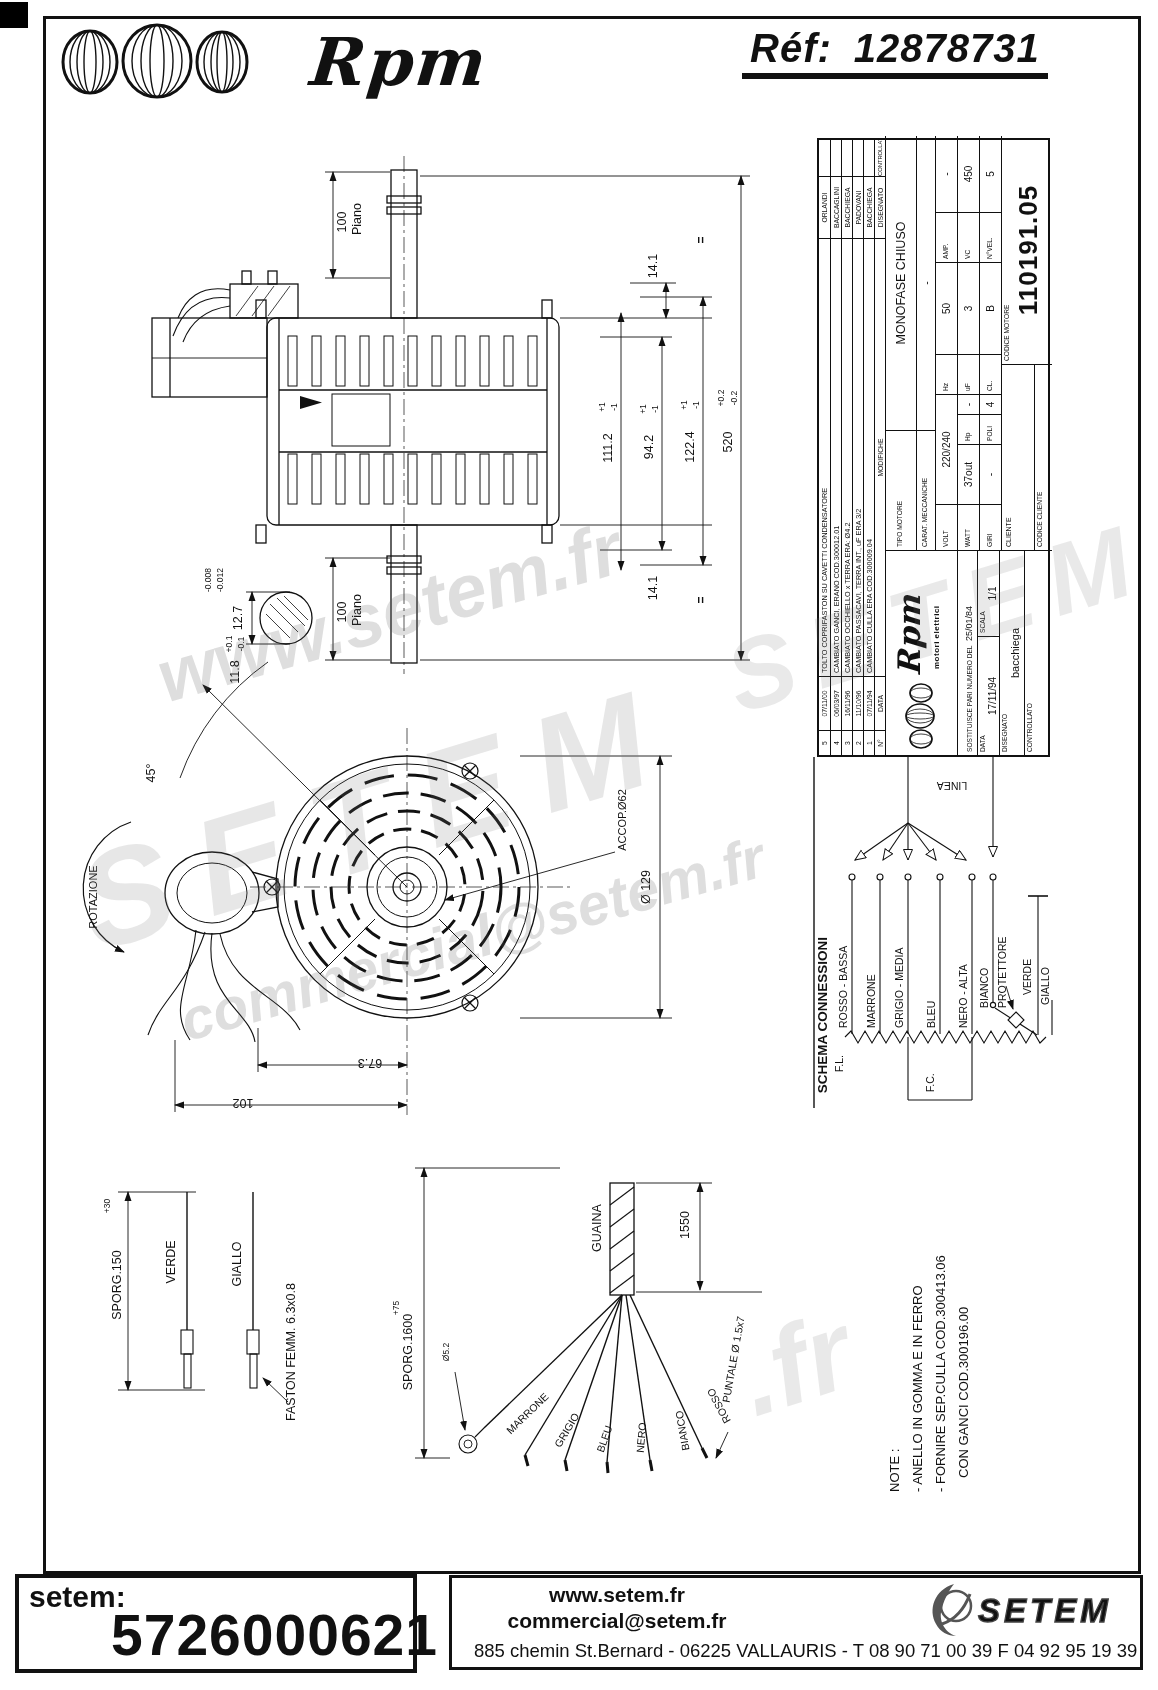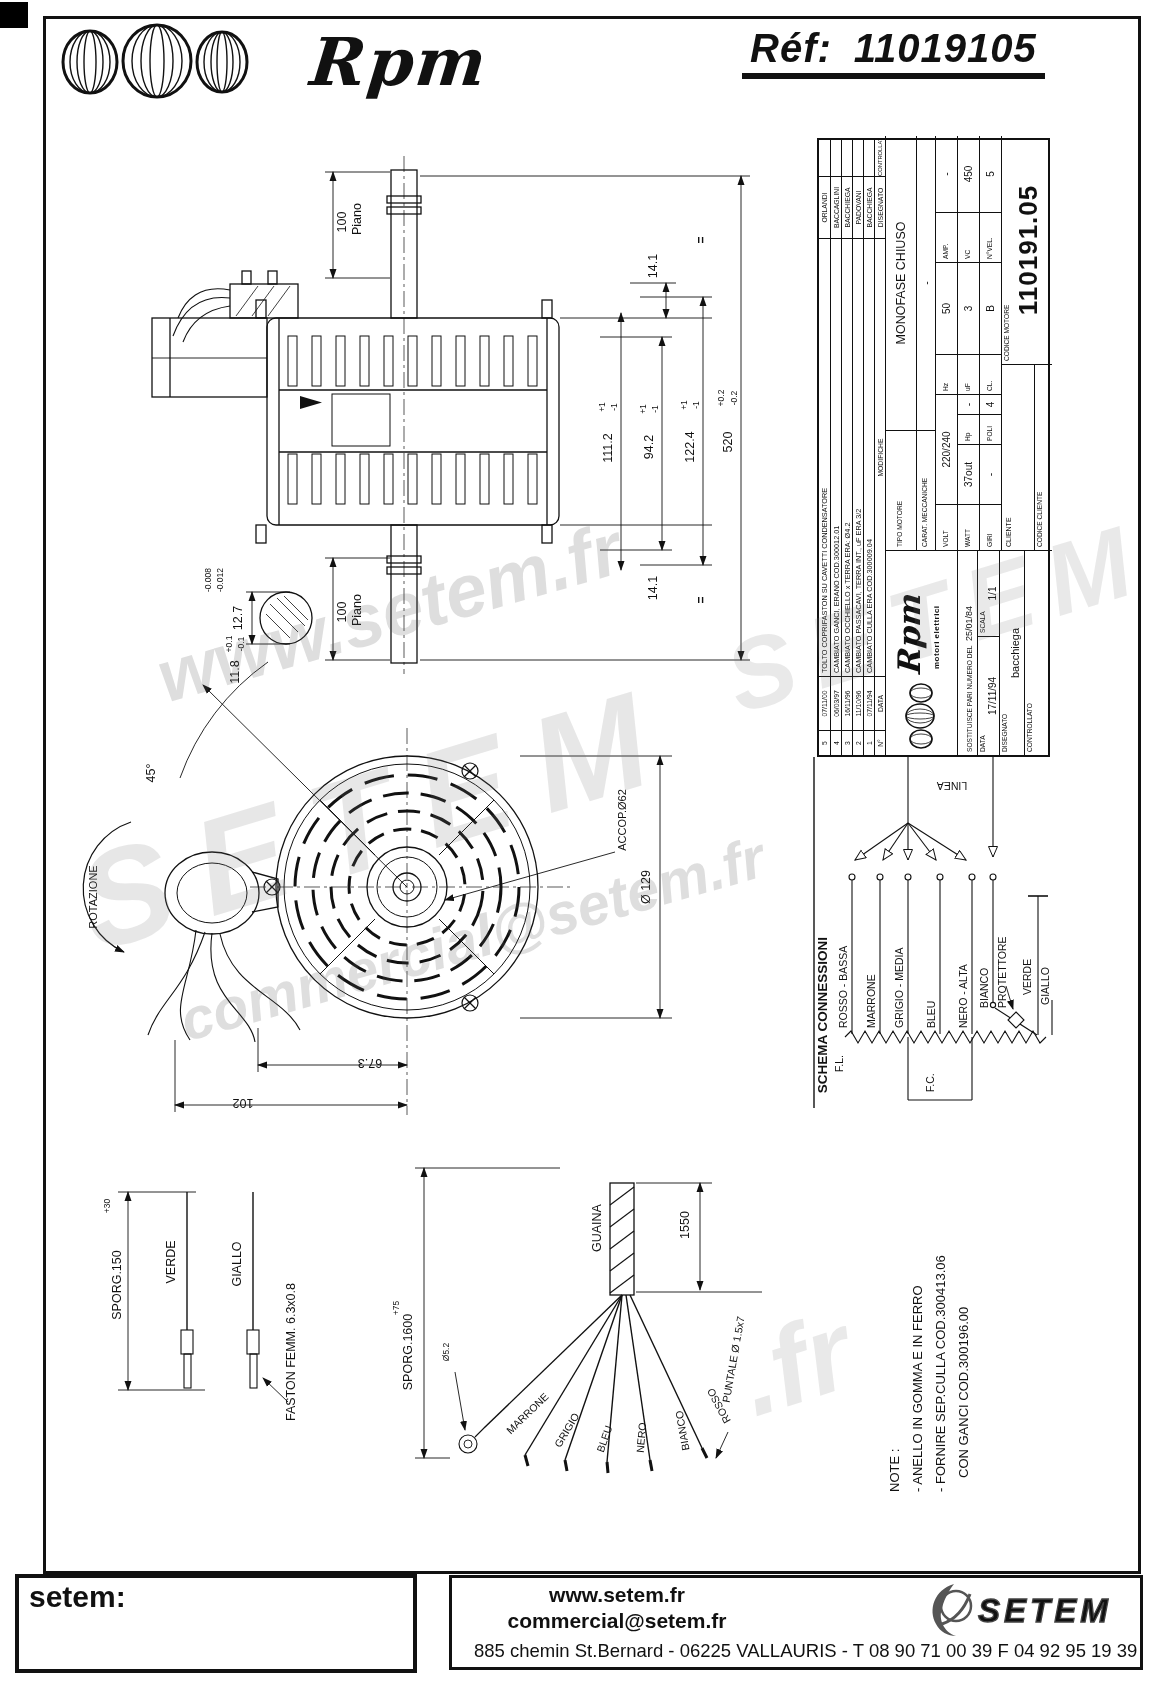--- a/index.html
+++ b/index.html
@@ -80,21 +80,21 @@
         <ellipse cx="105" cy="39" rx="7" ry="36" stroke-width="1.4"></ellipse>
       <ellipse cx="170" cy="40" rx="25" ry="30"></ellipse>
         <ellipse cx="170" cy="40" rx="18" ry="30" stroke-width="1.4"></ellipse>
       <ellipse cx="170" cy="40" rx="11" ry="30" stroke-width="1.4"></ellipse>
         <ellipse cx="170" cy="40" rx="5" ry="30" stroke-width="1.4"></ellipse>
     </g>
   </svg>
   <span id="brand-name">Rpm</span>
 </div>
 <div class="abs" id="ref-box">
-  <span>Réf:</span><span class="val">11019105</span>
+  <span>Réf:</span><span class="val">12878731</span>
 </div>
 
 <div class="wm" id="wm-www">www.setem.fr</div>
 <div class="wm" id="wm-setem1">SETEM</div>
 <div class="wm" id="wm-email">commercial@setem.fr</div>
 <div class="wm" id="wm-setem2">SETEM</div>
 <div class="wm" id="wm-fr">.fr</div>
 
 <svg class="abs" id="drawing" width="1158" height="1690" viewBox="0 0 1158 1690">
   <defs>
@@ -541,20 +541,21 @@
 
 <div class="abs" id="note-block">
   <div>NOTE :</div>
   <div>- ANELLO IN GOMMA E IN FERRO</div>
   <div>- FORNIRE SEP.CULLA COD.300413.06</div>
   <div class="indent">CON GANCI COD.300196.00</div>
 </div>
 
 <div class="abs" id="code-box">
   <div id="code-label">setem:</div>
+  <div id="code-value">5726000621</div>
 </div>
 <div class="abs" id="info-box">
   <div id="site-block">
     <div>www.setem.fr</div>
     <div>commercial@setem.fr</div>
   </div>
   <div id="address">885 chemin St.Bernard  -  06225 VALLAURIS  -  T 08 90 71 00 39   F 04 92 95 19 39</div>
   <svg id="setem-logo" width="218" height="62" viewBox="0 0 218 62">
     <path d="M34,4 C14,10 8,30 16,44 C20,52 28,56 36,56 C24,52 18,40 22,28 C25,17 30,9 34,4 Z" fill="#555"></path>
     <circle cx="36" cy="26" r="15" fill="none" stroke="#555" stroke-width="2.5"></circle>

